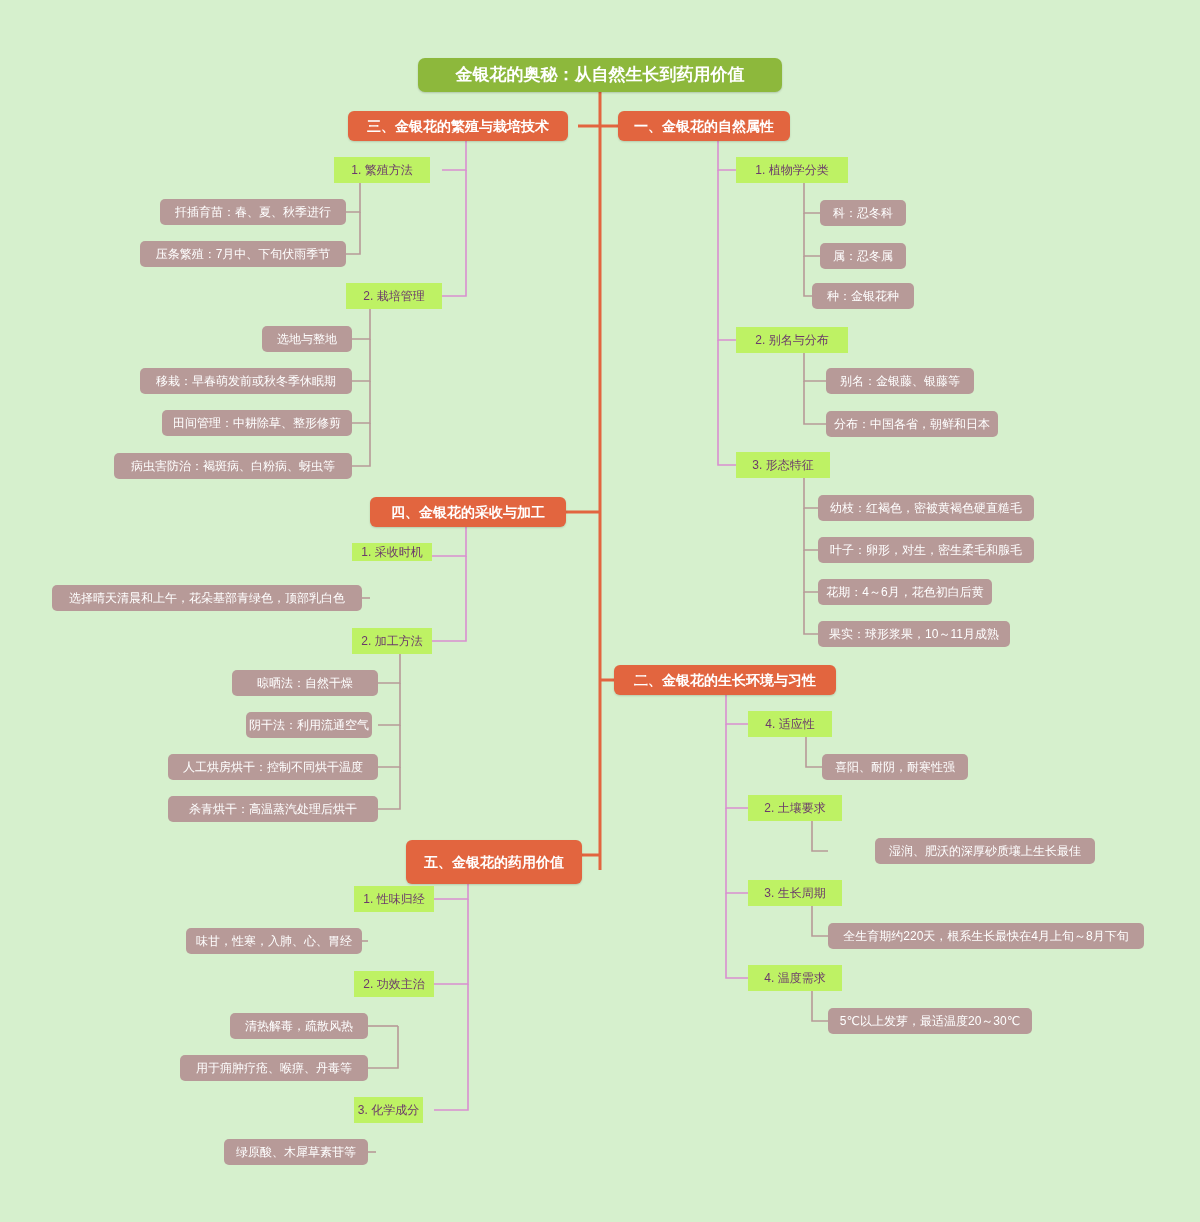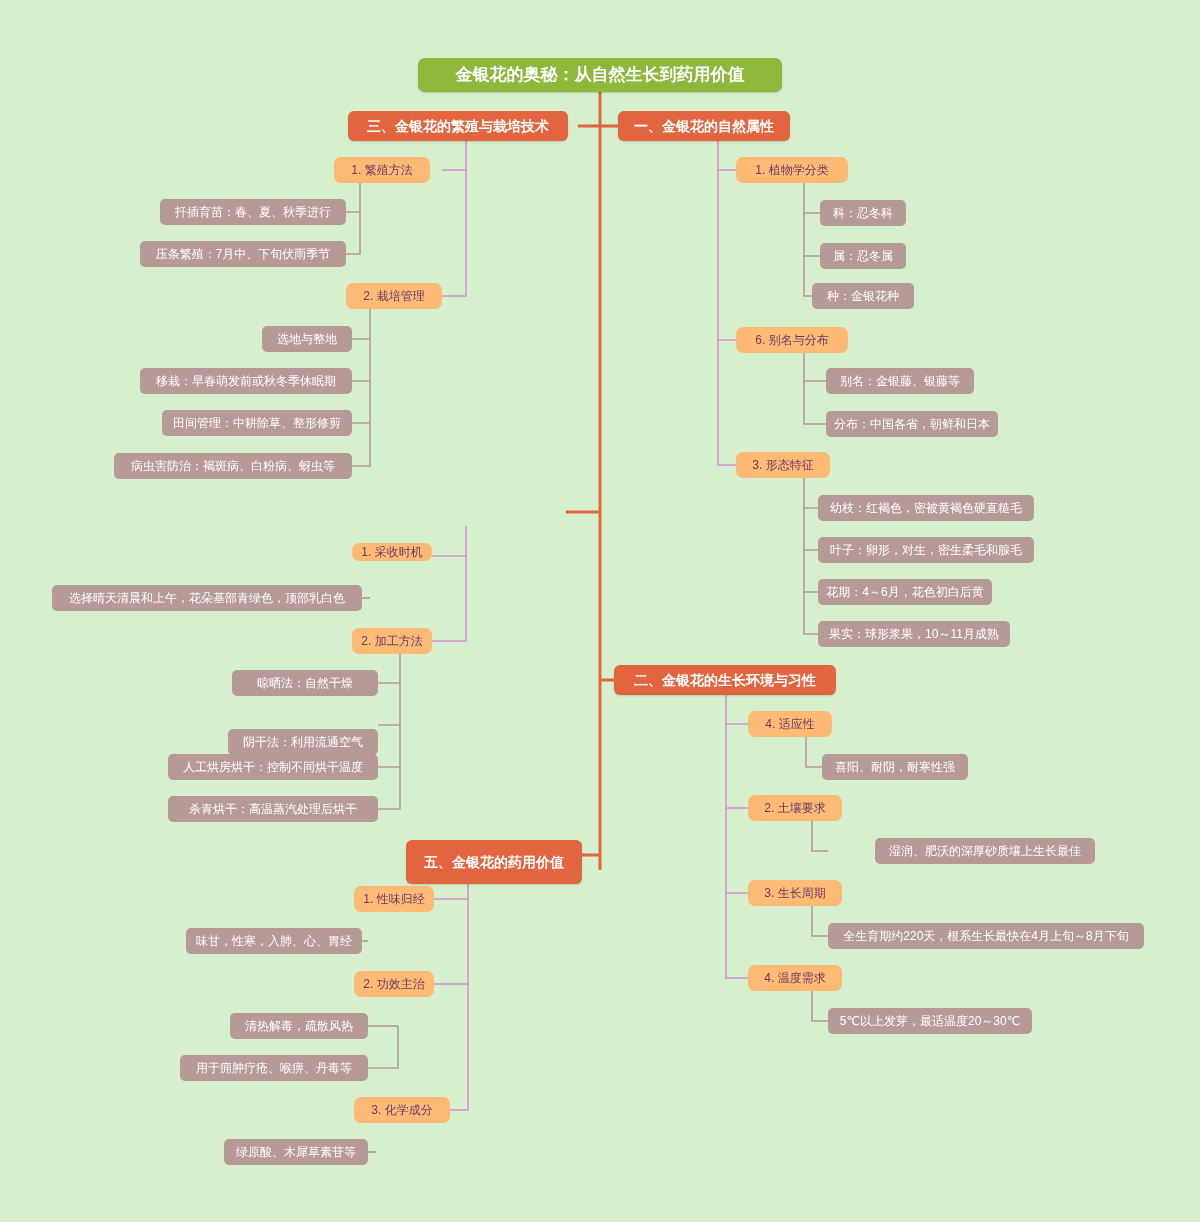--- a/index.html
+++ b/index.html
@@ -33,25 +33,25 @@
   .lvl1{
     background:#e2653f;
     color:#ffffff;
     font-size:14px;
     font-weight:bold;
     padding:7px 26px;
     border-radius:6px;
     box-shadow:0 1px 2px rgba(0,0,0,.15);
   }
   .lvl2{
-    background:#fdba74;
+    background:#bef264;
     color:#6b3a6b;
     font-size:12px;
     padding:5px 11px;
-    border-radius:7px;
+    border-radius:0;
   }
   .lvl3{
     background:#b79a98;
     color:#ffffff;
     font-size:12px;
     padding:5px 11px;
     border-radius:5px;
   }
 </style>
 </head>
@@ -138,21 +138,21 @@
     </g>
   </svg>
 
   <div class="node root" style="left:418px;top:58px;width:364px;height:34px;">金银花的奥秘：从自然生长到药用价值</div>
 
   <div class="node lvl1" style="left:618px;top:111px;width:172px;height:30px;">一、金银花的自然属性</div>
   <div class="node lvl2" style="left:736px;top:157px;width:112px;height:26px;">1. 植物学分类</div>
   <div class="node lvl3" style="left:820px;top:200px;width:86px;height:26px;">科：忍冬科</div>
   <div class="node lvl3" style="left:820px;top:243px;width:86px;height:26px;">属：忍冬属</div>
   <div class="node lvl3" style="left:812px;top:283px;width:102px;height:26px;">种：金银花种</div>
-  <div class="node lvl2" style="left:736px;top:327px;width:112px;height:26px;">6. 别名与分布</div>
+  <div class="node lvl2" style="left:736px;top:327px;width:112px;height:26px;">2. 别名与分布</div>
   <div class="node lvl3" style="left:826px;top:368px;width:148px;height:26px;">别名：金银藤、银藤等</div>
   <div class="node lvl3" style="left:826px;top:411px;width:172px;height:26px;">分布：中国各省，朝鲜和日本</div>
   <div class="node lvl2" style="left:736px;top:452px;width:94px;height:26px;">3. 形态特征</div>
   <div class="node lvl3" style="left:818px;top:495px;width:216px;height:26px;">幼枝：红褐色，密被黄褐色硬直糙毛</div>
   <div class="node lvl3" style="left:818px;top:537px;width:216px;height:26px;">叶子：卵形，对生，密生柔毛和腺毛</div>
   <div class="node lvl3" style="left:818px;top:579px;width:174px;height:26px;">花期：4～6月，花色初白后黄</div>
   <div class="node lvl3" style="left:818px;top:621px;width:192px;height:26px;">果实：球形浆果，10～11月成熟</div>
 
   <div class="node lvl1" style="left:614px;top:665px;width:222px;height:30px;">二、金银花的生长环境与习性</div>
   <div class="node lvl2" style="left:748px;top:711px;width:84px;height:26px;">4. 适应性</div>
@@ -167,30 +167,31 @@
   <div class="node lvl1" style="left:348px;top:111px;width:220px;height:30px;">三、金银花的繁殖与栽培技术</div>
   <div class="node lvl2" style="left:334px;top:157px;width:96px;height:26px;">1. 繁殖方法</div>
   <div class="node lvl3" style="left:160px;top:199px;width:186px;height:26px;">扦插育苗：春、夏、秋季进行</div>
   <div class="node lvl3" style="left:140px;top:241px;width:206px;height:26px;">压条繁殖：7月中、下旬伏雨季节</div>
   <div class="node lvl2" style="left:346px;top:283px;width:96px;height:26px;">2. 栽培管理</div>
   <div class="node lvl3" style="left:262px;top:326px;width:90px;height:26px;">选地与整地</div>
   <div class="node lvl3" style="left:140px;top:368px;width:212px;height:26px;">移栽：早春萌发前或秋冬季休眠期</div>
   <div class="node lvl3" style="left:162px;top:410px;width:190px;height:26px;">田间管理：中耕除草、整形修剪</div>
   <div class="node lvl3" style="left:114px;top:453px;width:238px;height:26px;">病虫害防治：褐斑病、白粉病、蚜虫等</div>
 
+  <div class="node lvl1" style="left:370px;top:497px;width:196px;height:30px;">四、金银花的采收与加工</div>
   <div class="node lvl2" style="left:352px;top:543px;width:80px;height:18px;">1. 采收时机</div>
   <div class="node lvl3" style="left:52px;top:585px;width:310px;height:26px;">选择晴天清晨和上午，花朵基部青绿色，顶部乳白色</div>
   <div class="node lvl2" style="left:352px;top:628px;width:80px;height:26px;">2. 加工方法</div>
   <div class="node lvl3" style="left:232px;top:670px;width:146px;height:26px;">晾晒法：自然干燥</div>
-  <div class="node lvl3" style="left:228px;top:712px;width:150px;height:26px;margin-top:17px;">阴干法：利用流通空气</div>
+  <div class="node lvl3" style="left:246px;top:712px;width:126px;height:26px;">阴干法：利用流通空气</div>
   <div class="node lvl3" style="left:168px;top:754px;width:210px;height:26px;">人工烘房烘干：控制不同烘干温度</div>
   <div class="node lvl3" style="left:168px;top:796px;width:210px;height:26px;">杀青烘干：高温蒸汽处理后烘干</div>
 
   <div class="node lvl1" style="left:382px;top:840px;width:176px;height:44px;margin-left:24px;">五、金银花的药用价值</div>
   <div class="node lvl2" style="left:354px;top:886px;width:80px;height:26px;">1. 性味归经</div>
   <div class="node lvl3" style="left:186px;top:928px;width:176px;height:26px;">味甘，性寒，入肺、心、胃经</div>
   <div class="node lvl2" style="left:354px;top:971px;width:80px;height:26px;">2. 功效主治</div>
   <div class="node lvl3" style="left:230px;top:1013px;width:138px;height:26px;">清热解毒，疏散风热</div>
   <div class="node lvl3" style="left:180px;top:1055px;width:188px;height:26px;">用于痈肿疗疮、喉痹、丹毒等</div>
-  <div class="node lvl2" style="left:354px;top:1097px;width:96px;height:26px;">3. 化学成分</div>
+  <div class="node lvl2" style="left:354px;top:1097px;width:69px;height:26px;">3. 化学成分</div>
   <div class="node lvl3" style="left:224px;top:1139px;width:144px;height:26px;">绿原酸、木犀草素苷等</div>
 
 </div>
 
 </body></html>

